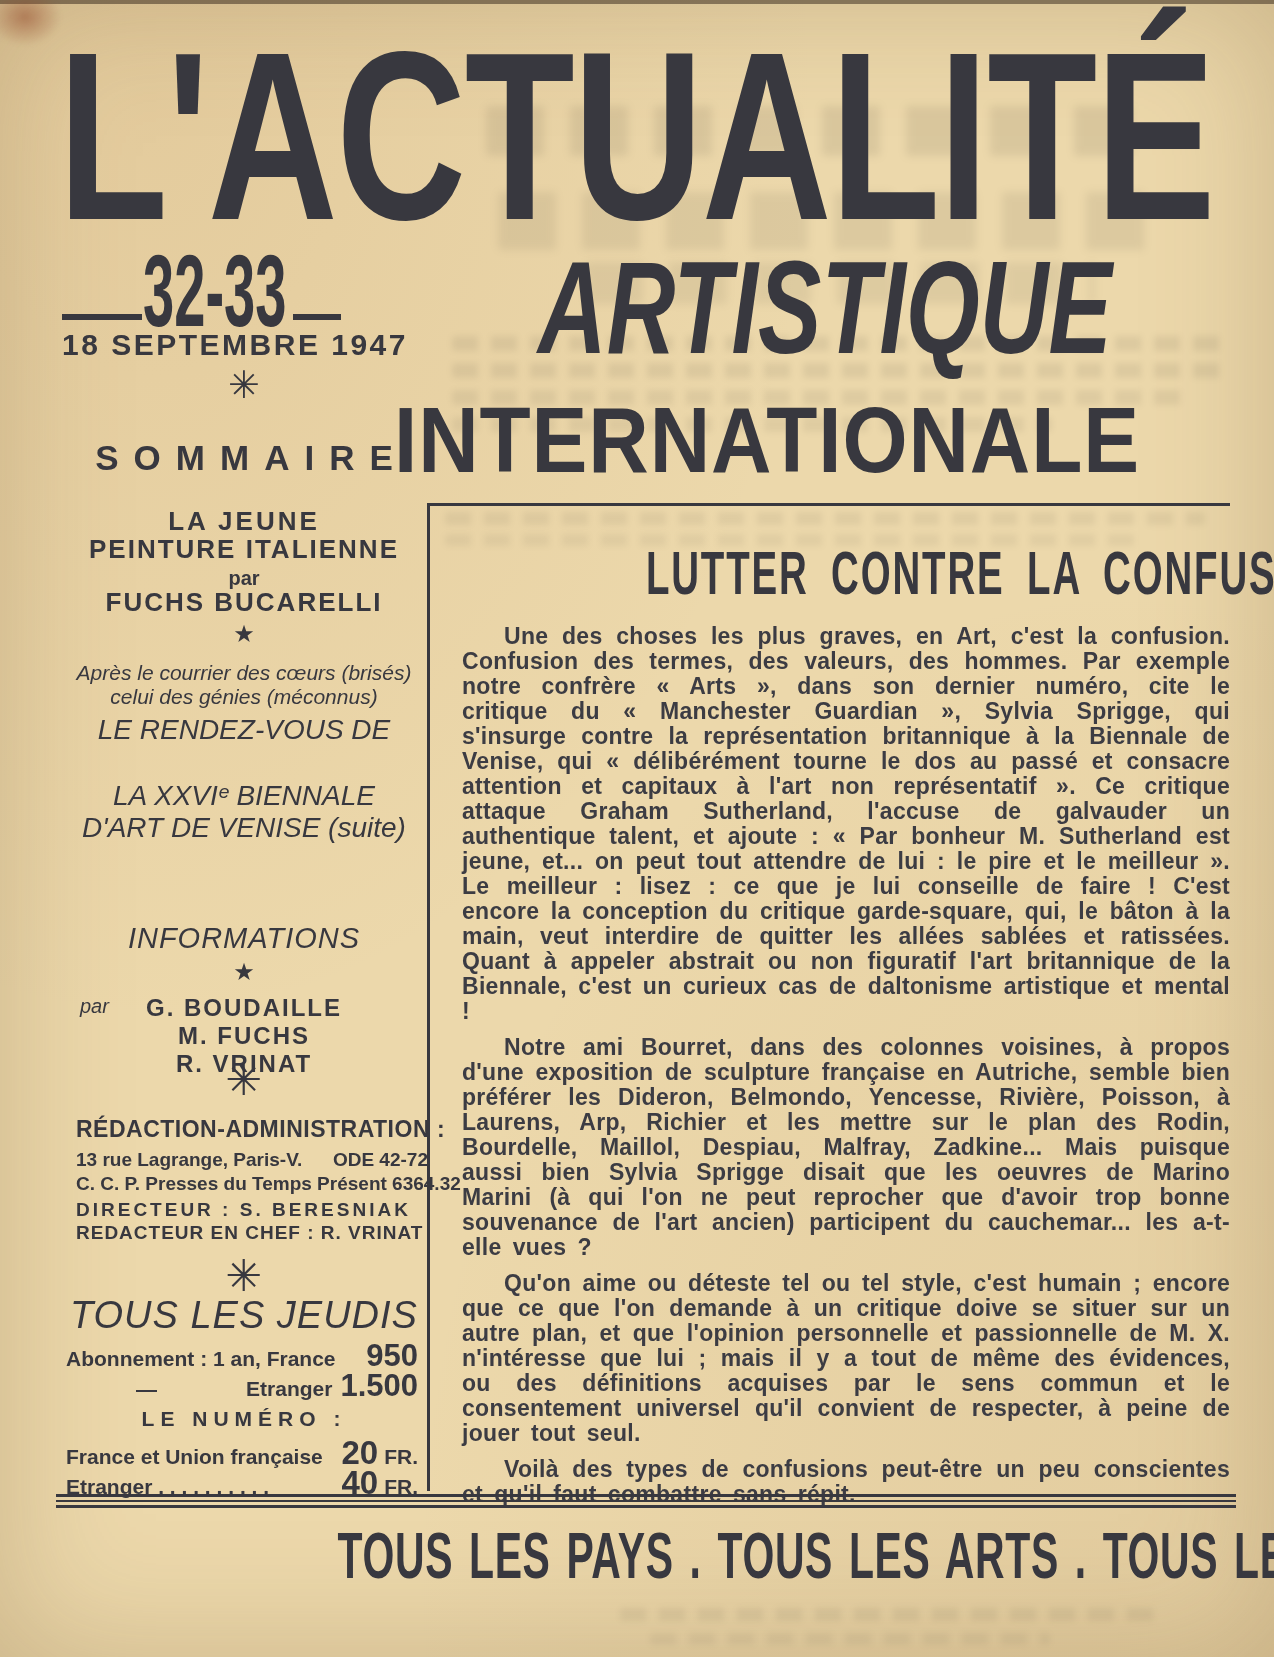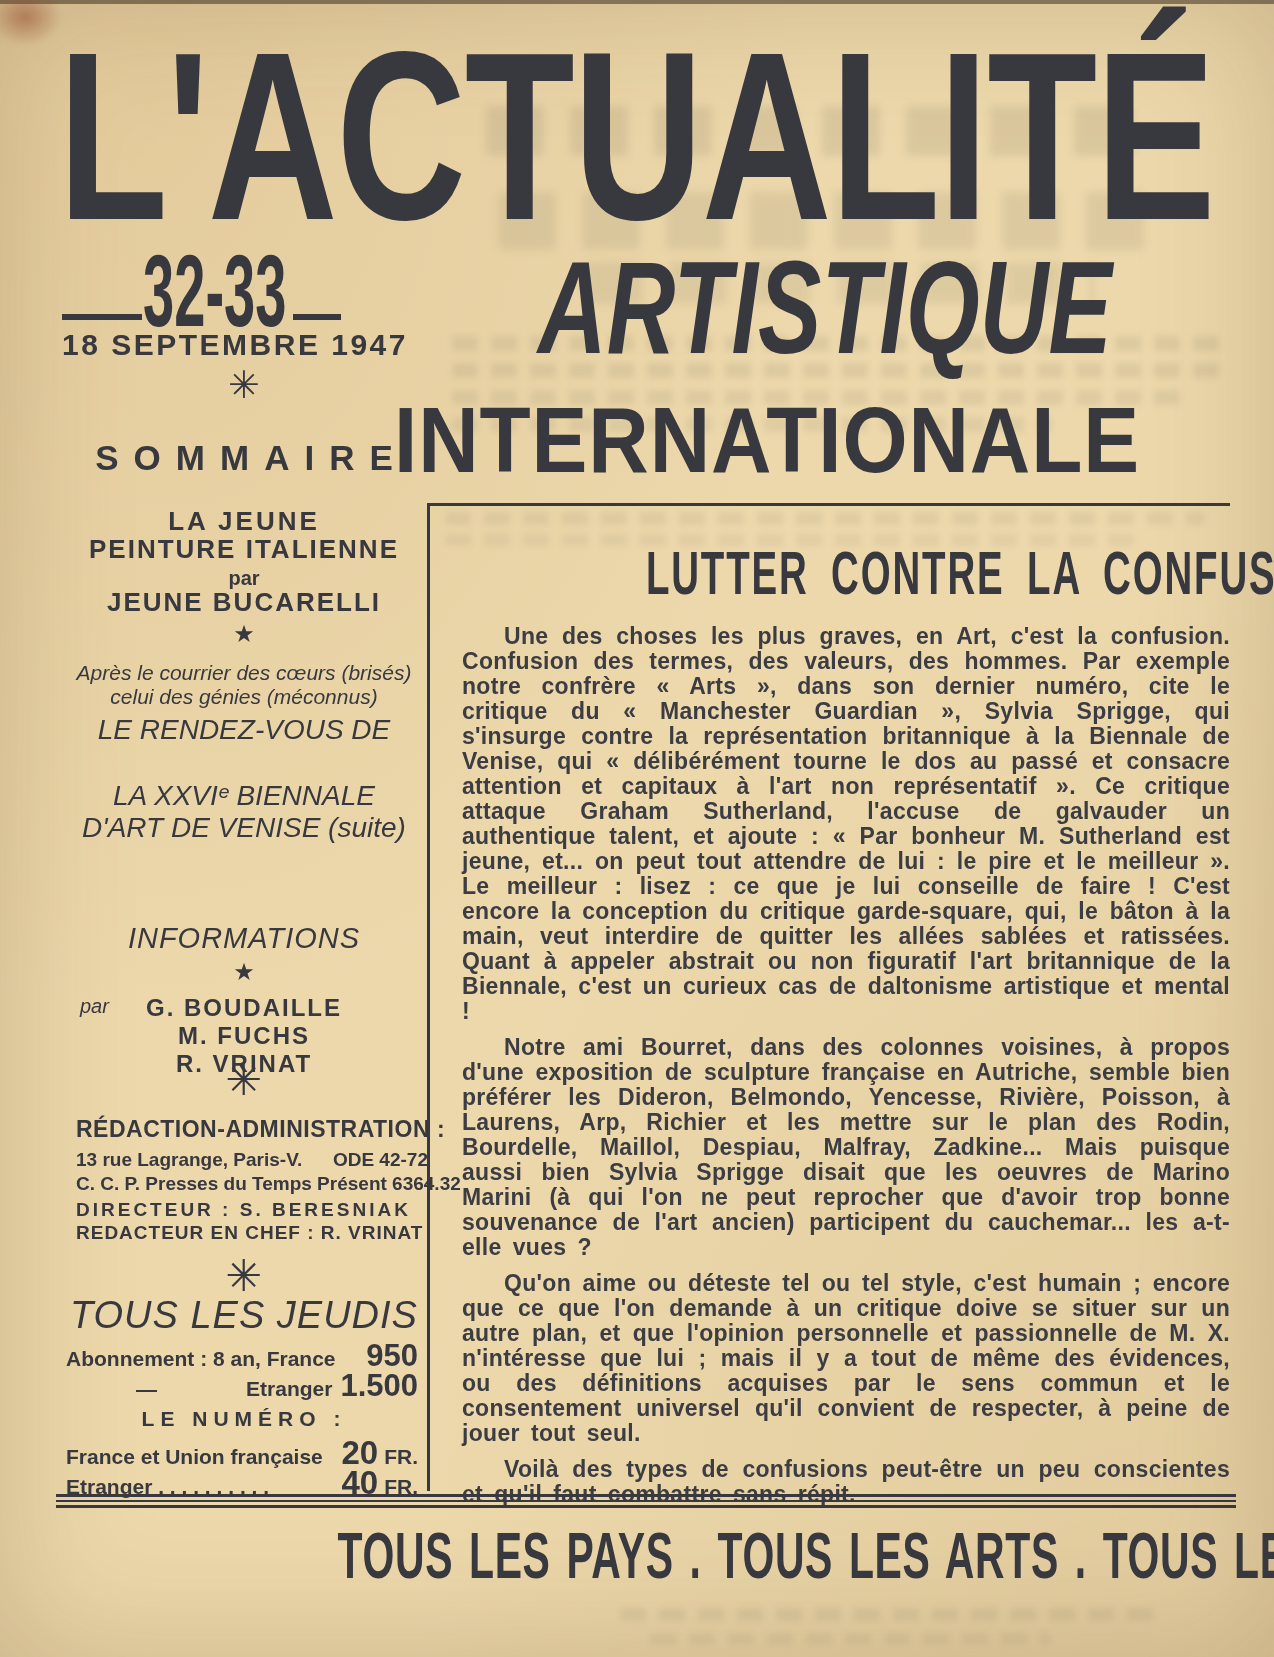--- a/index.html
+++ b/index.html
@@ -79,21 +79,21 @@
 
   <div class="line" style="left:394px; top:394px; font-size:92px; font-weight:700;">
     <span class="cx" style="transform:scaleX(.91); letter-spacing:1px;">INTERNATIONALE</span>
   </div>
 
   <div class="line ctr b" style="top:440px; font-size:35px; letter-spacing:15px; text-indent:15px;">SOMMAIRE</div>
 
   <div class="line ctr b" style="top:508px; font-size:26px; letter-spacing:3px;">LA JEUNE</div>
   <div class="line ctr b" style="top:536px; font-size:26px; letter-spacing:2px;">PEINTURE ITALIENNE</div>
   <div class="line ctr b" style="top:568px; font-size:20px;">par</div>
-  <div class="line ctr b" style="top:589px; font-size:26px; letter-spacing:2px;">JEUNE BUCARELLI</div>
+  <div class="line ctr b" style="top:589px; font-size:26px; letter-spacing:2px;">FUCHS BUCARELLI</div>
 
   <div class="line ctr" style="top:622px; font-size:24px;">★</div>
 
   <div class="line ctr it" style="top:662px; font-size:21px;">Après le courrier des cœurs (brisés)</div>
   <div class="line ctr it" style="top:686px; font-size:21px;">celui des génies (méconnus)</div>
 
   <div class="line ctr it" style="top:716px; font-size:28px;">LE RENDEZ-VOUS DE</div>
 
   <div class="line ctr it" style="top:782px; font-size:28px;">LA XXVIᵉ BIENNALE</div>
   <div class="line ctr it" style="top:814px; font-size:28px;">D'ART DE VENISE (suite)</div>
@@ -120,21 +120,21 @@
   </div>
   <div class="line b" style="left:76px; top:1174px; font-size:19px;">C. C. P. Presses du Temps Présent 6364.32</div>
   <div class="line b" style="left:76px; top:1200px; font-size:19px; letter-spacing:3px;">DIRECTEUR : S. BERESNIAK</div>
   <div class="line b" style="left:76px; top:1223px; font-size:19px; letter-spacing:1px;">REDACTEUR EN CHEF : R. VRINAT</div>
 
   <div class="line ctr" style="top:1254px; font-size:44px;">✳</div>
 
   <div class="line ctr it" style="top:1296px; font-size:38px; letter-spacing:1px;">TOUS LES JEUDIS</div>
 
   <div class="row" style="top:1338px;">
-    <span class="b" style="font-size:21px;">Abonnement : 8 an, France</span>
+    <span class="b" style="font-size:21px;">Abonnement : 1 an, France</span>
     <span style="flex:1;"></span>
     <span class="b" style="font-size:31px;">950</span>
   </div>
   <div class="row" style="top:1368px;">
     <span class="b" style="font-size:21px; margin-left:70px;">—</span>
     <span style="flex:1;"></span>
     <span class="b" style="font-size:21px; margin-right:8px;">Etranger</span>
     <span class="b" style="font-size:31px;">1.500</span>
   </div>
 

